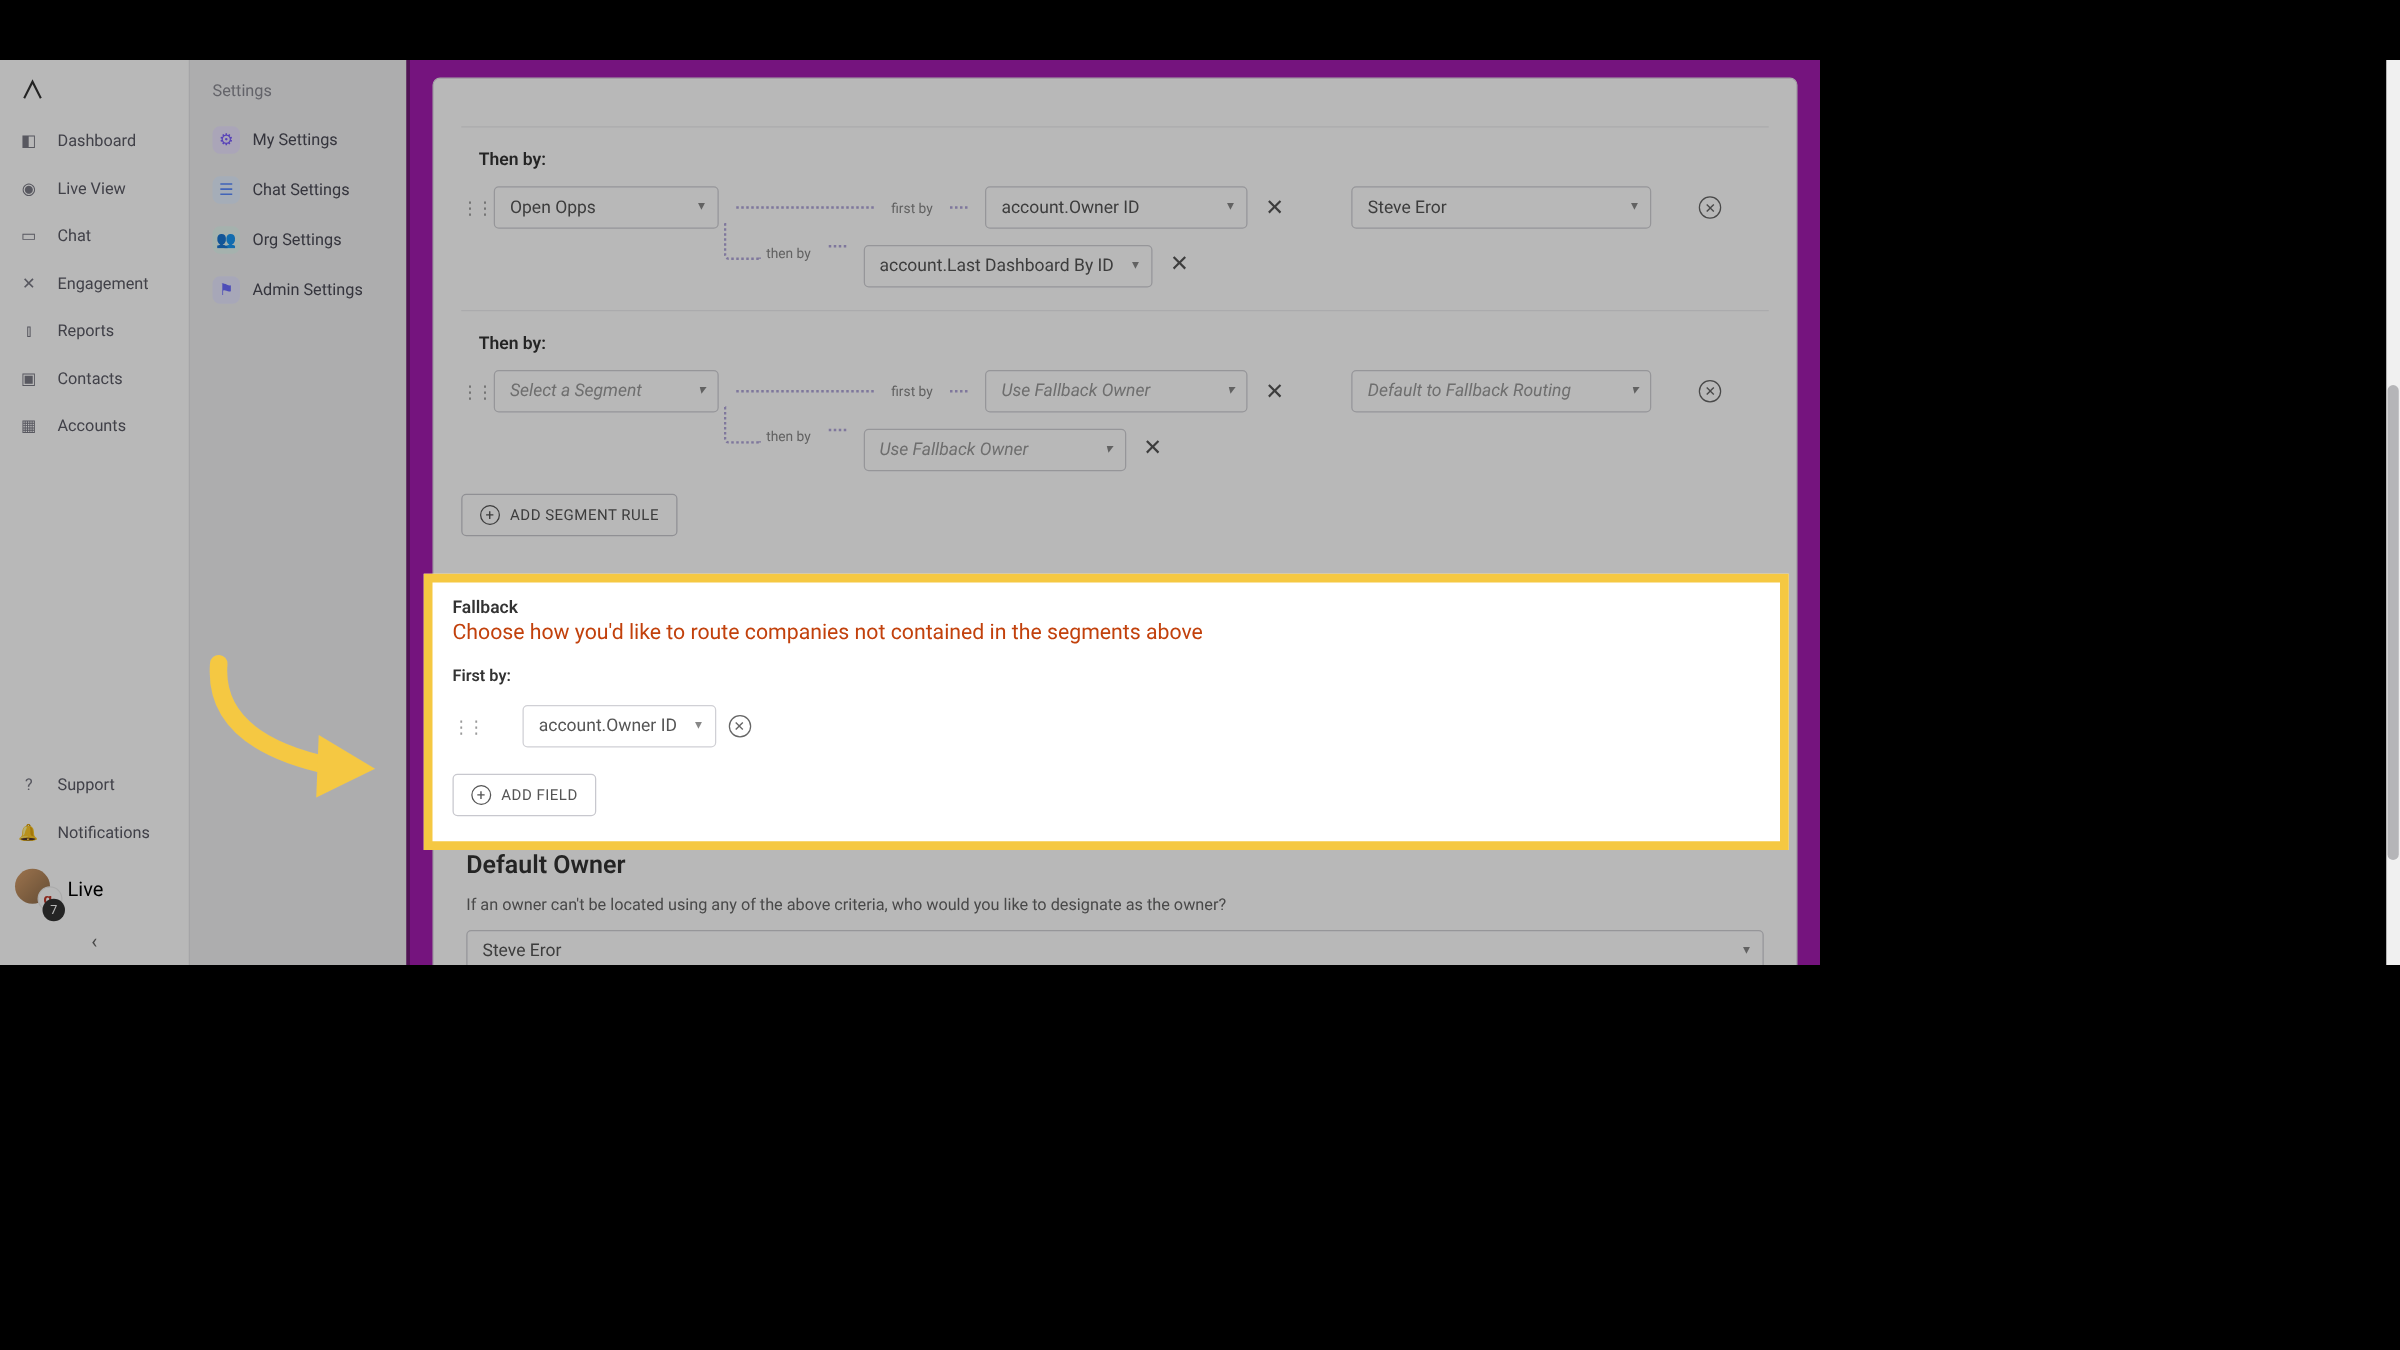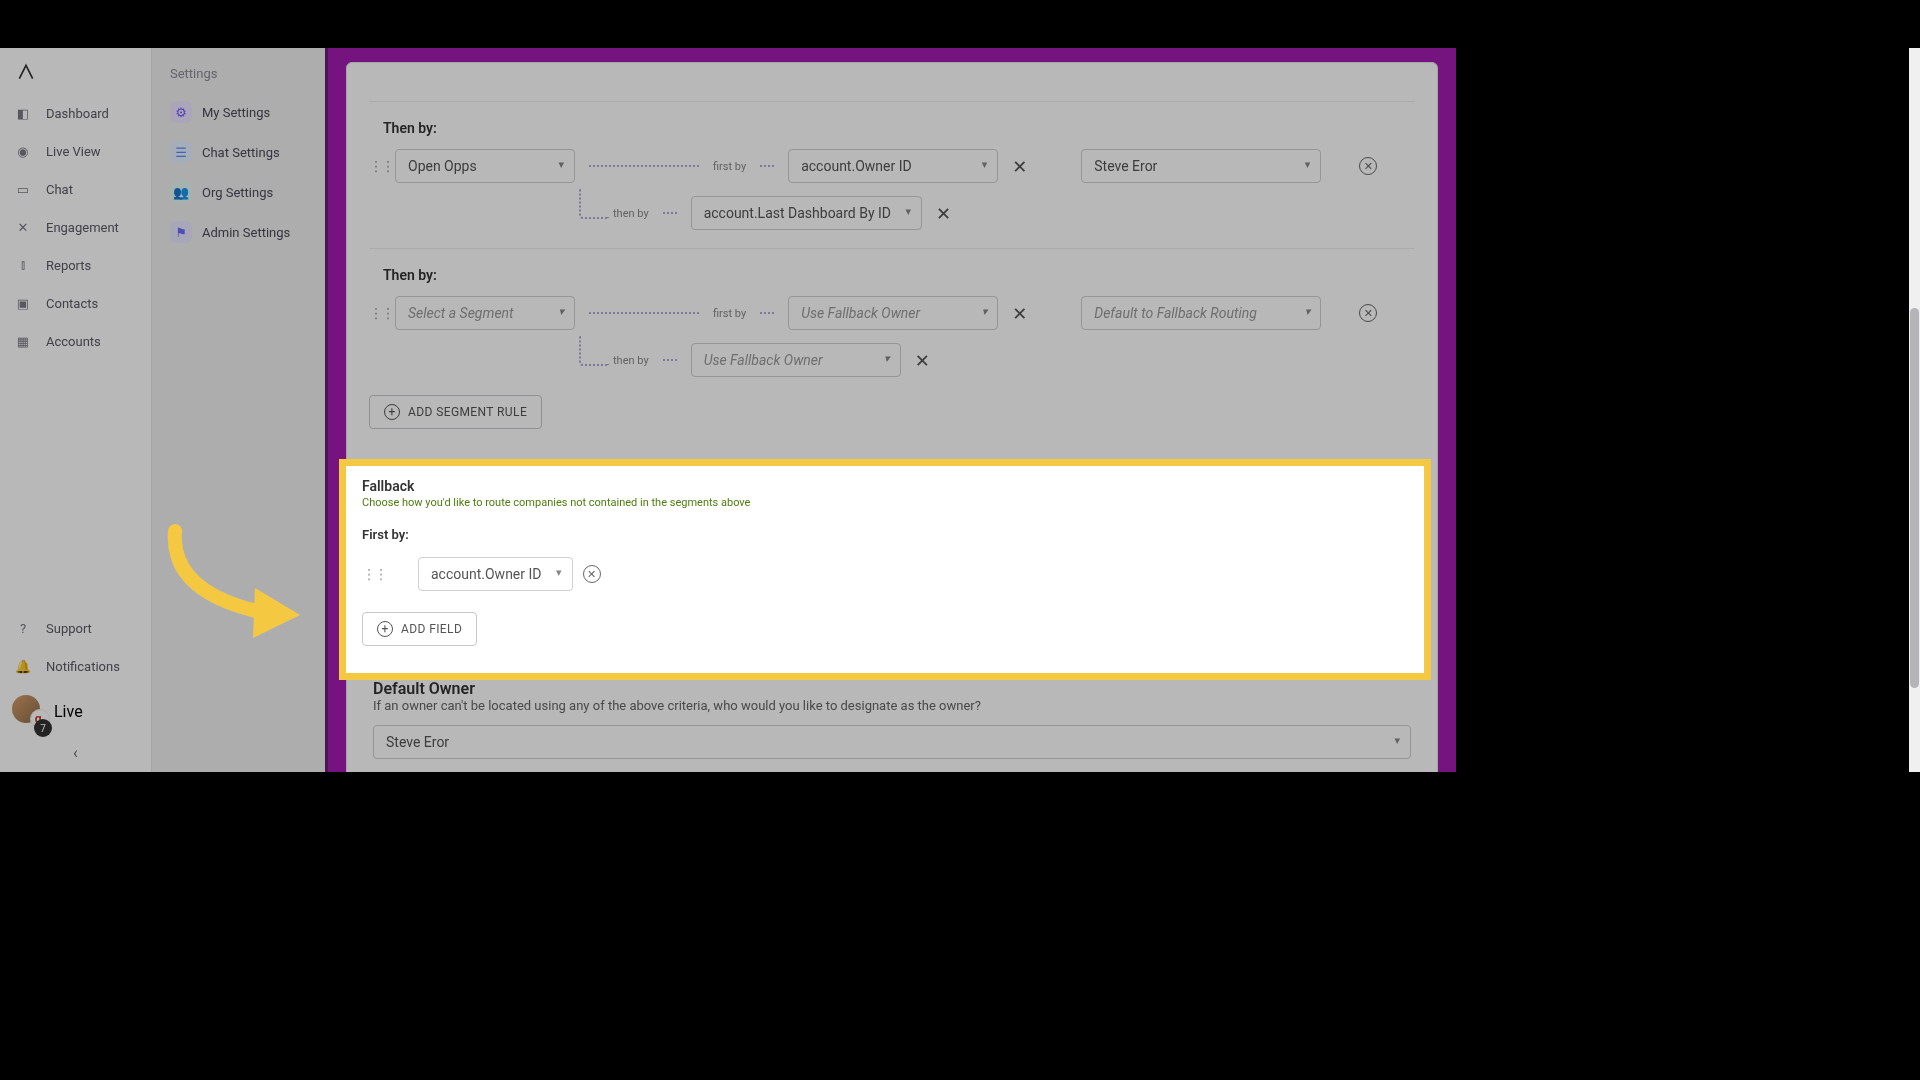--- a/index.html
+++ b/index.html
@@ -42,39 +42,39 @@
 .select::after { content: '▾'; position: absolute; right: 10px; color: #888; font-size: 11px; }
 .select.wide { min-width: 240px; }
 .select.owner { min-width: 210px; }
 .connector { border-top: 2px dotted #b0a5d9; flex: 0 0 auto; width: 110px; height: 0; margin: 0 4px; }
 .connector.short { width: 14px; }
 .tiny-label { font-size: 11px; color: #888; }
 .icon-btn { background: none; border: none; cursor: pointer; color: #666; padding: 4px; display:flex; align-items:center; justify-content:center; }
 .icon-btn.circle { border: 1.5px solid #666; border-radius: 50%; width: 18px; height: 18px; font-size: 11px; line-height: 1; }
 .x-icon { font-size: 18px; color:#555; }
 
-.sub-row { display:flex; align-items:center; gap:10px; margin-top:10px; padding-left: 210px; }
+.sub-row { display:flex; align-items:flex-start; gap:10px; margin-top:10px; padding-left: 210px; }
 .sub-row .v-connector { width: 30px; height: 30px; border-left: 2px dotted #b0a5d9; border-bottom: 2px dotted #b0a5d9; border-bottom-left-radius: 4px; margin-top:-18px; margin-right:-6px; }
 
 hr.sep { border: none; border-top: 1px solid #ededf0; margin: 18px 0; }
 
 .add-btn { display: inline-flex; align-items: center; gap: 8px; border: 1px solid #c8c8ce; border-radius: 4px; padding: 8px 14px; font-size: 12px; letter-spacing: 0.4px; color: #555; background: #fff; cursor: pointer; text-transform: uppercase; }
 .add-btn .plus { width:16px; height:16px; border:1.5px solid #555; border-radius:50%; display:flex; align-items:center; justify-content:center; font-size:12px; line-height:1; }
 
 .highlight-box { position: absolute; top: 459px; left: 339px; width: 1092px; height: 221px; border: 7px solid #f5c842; background: #fff; z-index: 10; padding: 12px 16px; }
 .highlight-box .section-title { font-weight: 600; font-size: 14px; margin-bottom: 2px; color:#333; }
-.highlight-box .section-desc { font-size: 11px; color: #4d7c0f; margin-bottom: 18px; }
+.highlight-box .section-desc { font-size: 17px; color: #c2410c; margin-bottom: 18px; }
 .highlight-box .first-by { font-weight: 600; font-size: 13px; margin-bottom: 12px; color:#333; }
 .highlight-box .rule-row { margin-bottom: 18px; }
 .highlight-box .select { min-width: 135px; }
 
 .arrow-annotation { position: absolute; top: 523px; left: 155px; width: 160px; height: 120px; z-index: 11; pointer-events: none; }
 
 .default-owner-section { margin-top: 250px; padding: 0 4px; }
-.default-owner-section .section-title { font-weight:600; font-size:16px; color:#333; margin-bottom:0; }
+.default-owner-section .section-title { font-weight:600; font-size:20px; color:#333; margin-bottom:14px; }
 .default-owner-section .section-desc { font-size:13px; color:#666; margin-bottom:12px; }
 .default-owner-section .select.wide { min-width: 520px; }
 
 .scroll-track { position:absolute; right:0; top:48px; width:11px; height:724px; background:#f0f0f0; z-index:3; }
 .scroll-thumb { position:absolute; right:1px; width:9px; background:#b5b5b8; border-radius:5px; top:260px; height:380px; }
 </style>
 </head>
 <body>
 
 <div class="app-frame">

